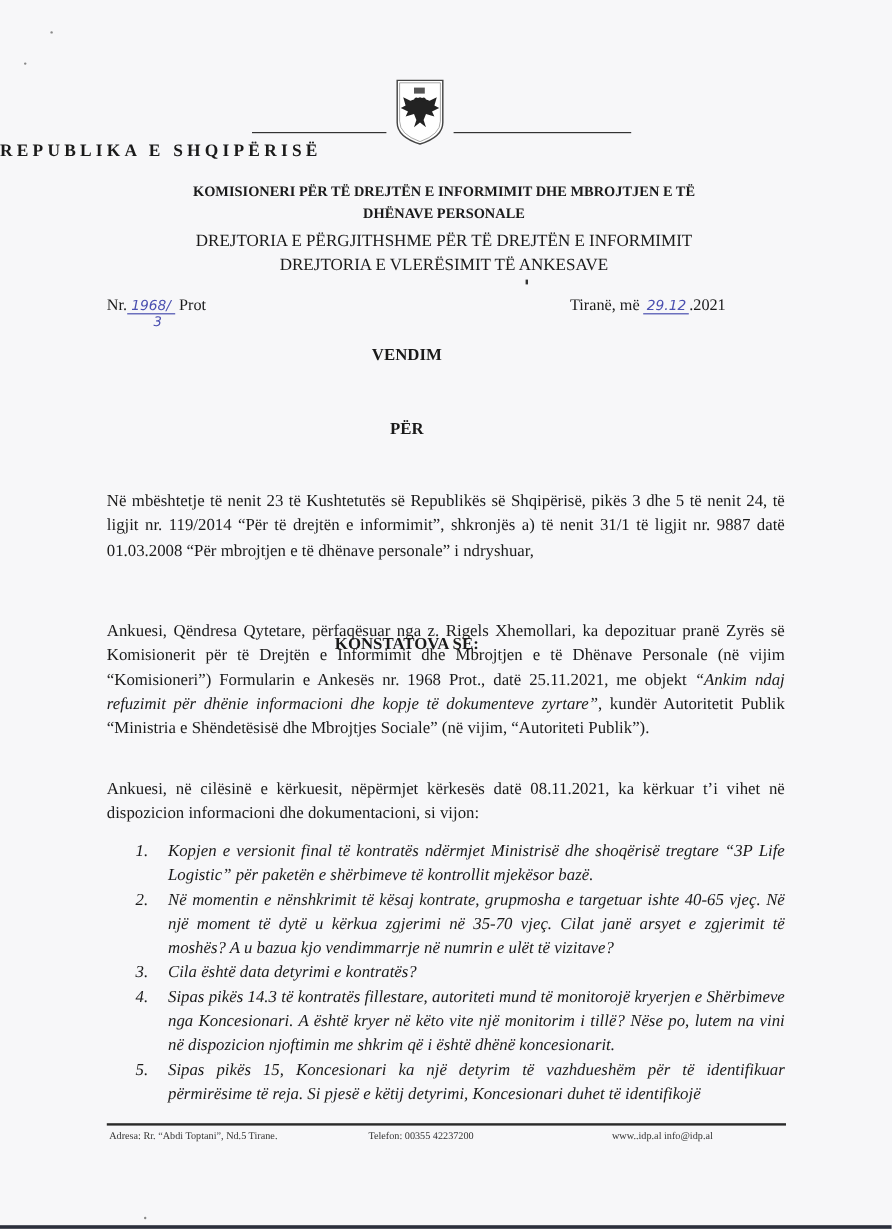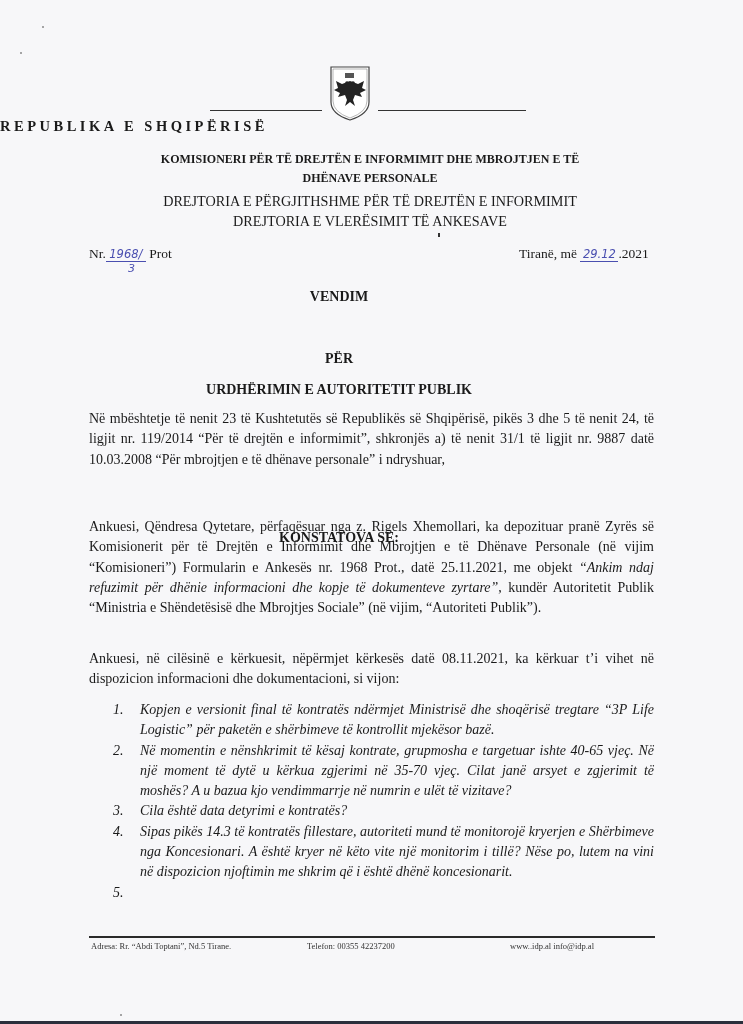--- a/index.html
+++ b/index.html
@@ -20,21 +20,21 @@
     position: absolute; top: 150px; left: 90px; width: 560px; text-align: center;
     font-weight: bold; font-size: 12px; line-height: 19px;
   }
   .org-sub {
     position: absolute; top: 191px; left: 90px; width: 560px; text-align: center;
     font-size: 14.2px; line-height: 20px;
   }
   .dot-mark { position: absolute; left: 438px; top: 233px; width: 2px; height: 4px; background: #333; }
   .ref-line { position: absolute; top: 246px; font-size: 13.5px; }
   .ref-left { left: 89px; }
-  .ref-right { left: 475px; margin-left: 44px; }
+  .ref-right { left: 475px; }
   .hw { font-family: "DejaVu Sans", sans-serif; font-style: italic; color: #4a4fb0; font-size: 11.5px;
         display: inline-block; border-bottom: 1px solid #4a4fb0; text-align: center; }
   .hw-sub { position: absolute; left: 128px; top: 262px; font-family: "DejaVu Sans", sans-serif; font-style: italic;
             color: #4a4fb0; font-size: 11px; }
   .center-bold { position: absolute; left: 0; width: 678px; text-align: center; font-weight: bold; font-size: 14px; }
   .vendim { top: 289px; }
   .nr-line { top: 320px; }
   .per { top: 351px; }
   .urdh { top: 382px; }
   .para {
@@ -91,23 +91,22 @@
   </div>
   <div class="hw-sub">3</div>
 
   <div class="ref-line ref-right">
     <span>Tiranë, më</span>
     <span class="hw" style="width:38px;">29.12</span><span>.2021</span>
   </div>
 
   <div class="center-bold vendim">VENDIM</div>
   <div class="center-bold per">PËR</div>
-  <div class="center-bold urdh">URDHËRIMIN E AUTORITETIT PUBLIK</div>
 
-  <div class="para p1">Në mbështetje të nenit 23 të Kushtetutës së Republikës së Shqipërisë, pikës 3 dhe 5 të nenit 24, të ligjit nr. 119/2014 “Për të drejtën e informimit”, shkronjës a) të nenit 31/1 të ligjit nr. 9887 datë 10.03.2008 “Për mbrojtjen e të dhënave personale” i ndryshuar,</div>
+  <div class="para p1">Në mbështetje të nenit 23 të Kushtetutës së Republikës së Shqipërisë, pikës 3 dhe 5 të nenit 24, të ligjit nr. 119/2014 “Për të drejtën e informimit”, shkronjës a) të nenit 31/1 të ligjit nr. 9887 datë 01.03.2008 “Për mbrojtjen e të dhënave personale” i ndryshuar,</div>
 
   <div class="center-bold konst">KONSTATOVA SE:</div>
 
   <div class="para p2"><span>Ankuesi, Qëndresa Qytetare, përfaqësuar nga z. Rigels Xhemollari, ka depozituar pranë Zyrës së Komisionerit për të Drejtën e Informimit dhe Mbrojtjen e të Dhënave Personale (në vijim “Komisioneri”) Formularin e Ankesës nr. 1968 Prot., datë 25.11.2021, me objekt </span><i>“Ankim ndaj refuzimit për dhënie informacioni dhe kopje të dokumenteve zyrtare”</i><span>, kundër Autoritetit Publik “Ministria e Shëndetësisë dhe Mbrojtjes Sociale” (në vijim, “Autoriteti Publik”).</span></div>
 
   <div class="para p3">Ankuesi, në cilësinë e kërkuesit, nëpërmjet kërkesës datë 08.11.2021, ka kërkuar t’i vihet në dispozicion informacioni dhe dokumentacioni, si vijon:</div>
 
   <div class="list">
     <div class="li">
       <span class="li-num">1.</span>
@@ -120,20 +119,21 @@
     <div class="li">
       <span class="li-num">3.</span>
       <span>Cila është data detyrimi e kontratës?</span>
     </div>
     <div class="li">
       <span class="li-num">4.</span>
       <span>Sipas pikës 14.3 të kontratës fillestare, autoriteti mund të monitorojë kryerjen e Shërbimeve nga Koncesionari. A është kryer në këto vite një monitorim i tillë? Nëse po, lutem na vini në dispozicion njoftimin me shkrim që i është dhënë koncesionarit.</span>
     </div>
     <div class="li">
       <span class="li-num">5.</span>
+      <span>Sipas pikës 15, Koncesionari ka një detyrim të vazhdueshëm për të identifikuar përmirësime të reja. Si pjesë e këtij detyrimi, Koncesionari duhet të identifikojë</span>
     </div>
   </div>
 
   <div class="footer-rule"></div>
   <div class="footer f-addr">Adresa: Rr. “Abdi Toptani”, Nd.5 Tirane.</div>
   <div class="footer f-tel">Telefon: 00355 42237200</div>
   <div class="footer f-web">www..idp.al info@idp.al</div>
 
   <div class="speck" style="left:42px; top:26px;"></div>
   <div class="speck" style="left:20px; top:52px;"></div>

